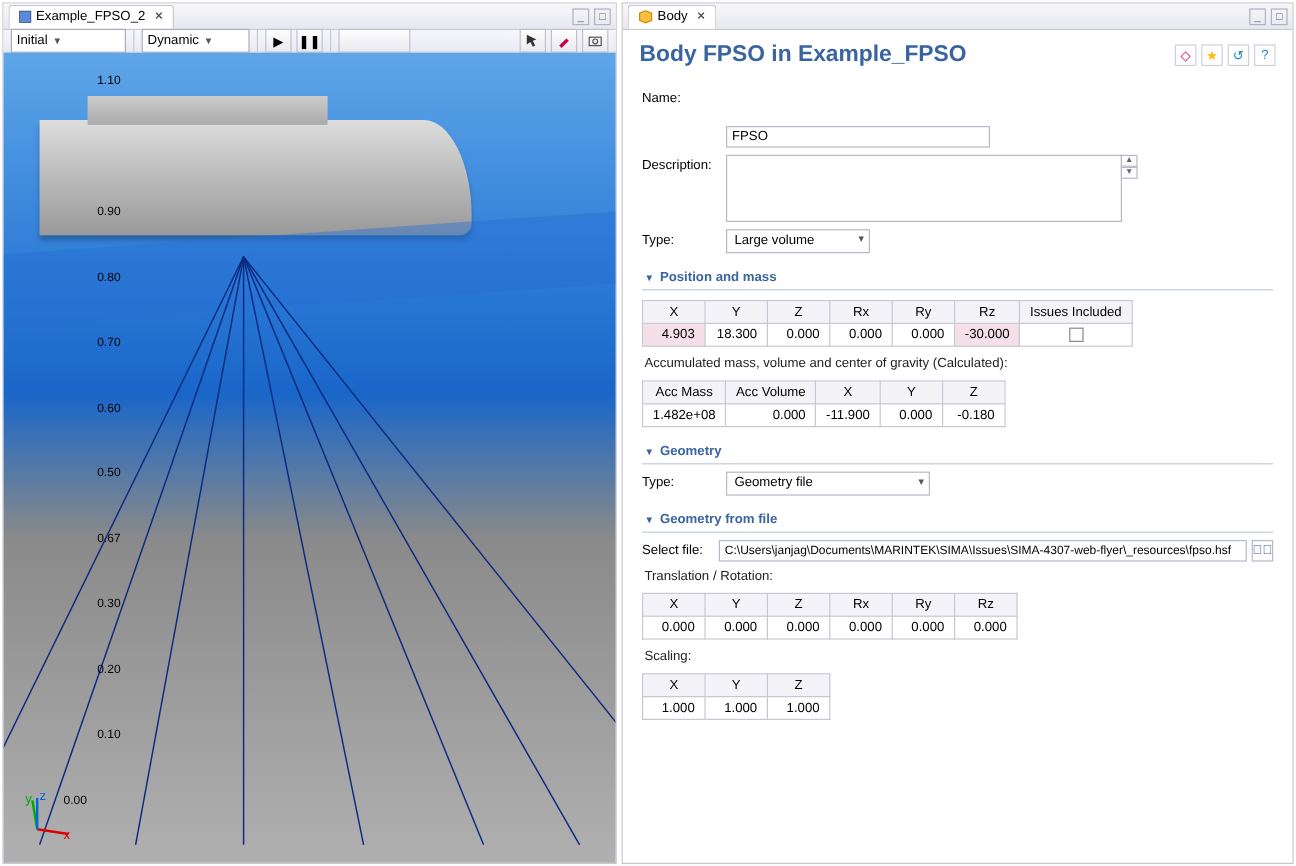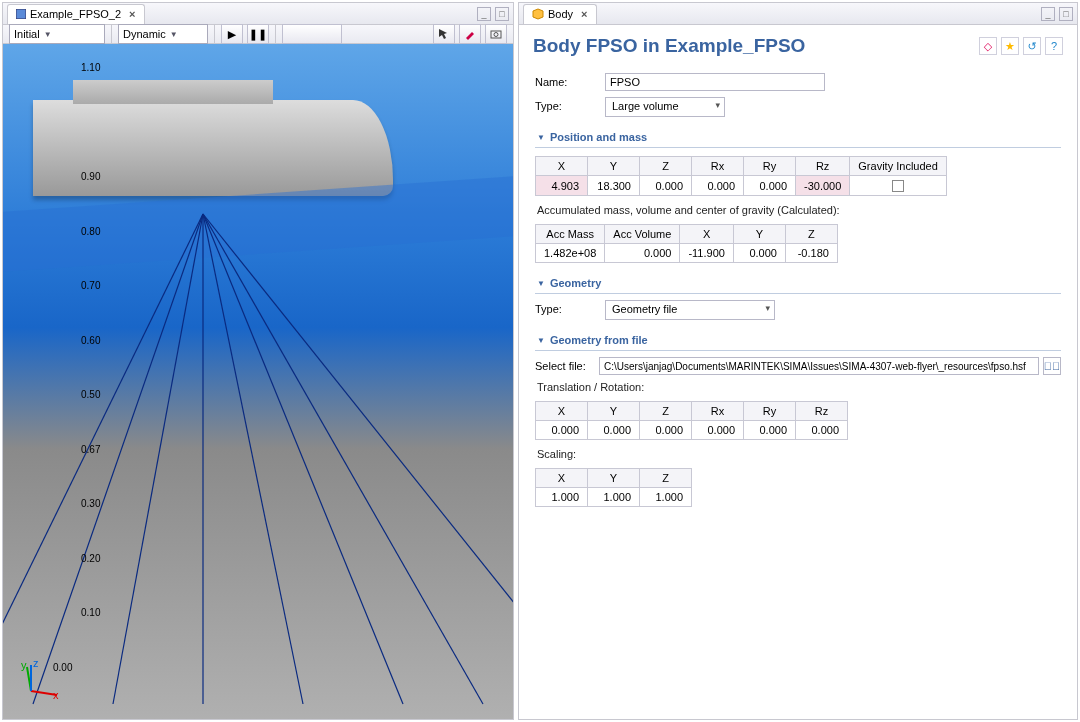--- a/index.html
+++ b/index.html
@@ -38,21 +38,21 @@
 .triad { position:absolute; left:18px; bottom:18px; width:40px; height:40px; }
 
 
 .panel-hdr { padding: 10px 14px 6px; display:flex; align-items:center; }
 .panel-hdr h2 { color:#3a64a0; font-size:19px; font-weight:bold; flex:1; }
 .panel-hdr .act { width:18px;height:18px;margin-left:4px;border:1px solid #d0d0dd;display:flex;align-items:center;justify-content:center; }
 .form { padding: 4px 16px 16px; }
 .row { display:flex; align-items:flex-start; margin: 6px 0; }
 .row label { width:70px; padding-top:3px; }
 .row input.text, .row textarea { border:1px solid #b8b8c8; padding:2px 4px; background:#fff; }
-.row input.text { width:220px; height:18px; }
+.row input.text { width:220px; height:18px;margin-top:32px; }
 .row textarea { width:330px; height:56px; resize:none; }
 .row .spin { display:flex;flex-direction:column;margin-left:-1px; }
 .row .spin div { width:14px;height:10px;border:1px solid #b8b8c8;font-size:7px;text-align:center;line-height:8px;color:#666; }
 
 .section-hdr { color:#3a64a0; font-weight:bold; border-bottom:1px solid #c0cde0; padding:4px 2px; margin-top:10px; display:flex;align-items:center;gap:5px; }
 .section-hdr .tri { color:#3a64a0; font-size:8px; }
 
 table { border-collapse:collapse; margin:8px 0; }
 th,td { border:1px solid #c8c8d4; padding:3px 8px; text-align:right; min-width:52px; font-weight:normal; }
 th { background:#f4f4f8; text-align:center; }
@@ -208,38 +208,46 @@
     <div class="act" style="color:#28c">↺</div>
     <div class="act" style="color:#28c">?</div>
   </div>
 
   <div class="form">
     <div class="row">
       <label>Name:</label>
       <input class="text" value="FPSO" style="">
     </div>
     <div class="row">
+      <label>Description:</label>
+      <textarea style=""></textarea>
+      <div class="spin">
+          <div>▲</div>
+          <div>▼</div>
+        </div>
+    </div>
+    <div class="row">
       <label>Type:</label>
       <div class="select"><span>Large volume</span></div>
     </div>
 
     <div class="section-hdr">
       <span class="tri">▼</span>
       <span>Position and mass</span>
     </div>
     <table>
       <tbody>
           <tr id="pos-hdr">
             <th>X</th>
             <th>Y</th>
             <th>Z</th>
             <th>Rx</th>
             <th>Ry</th>
             <th>Rz</th>
-            <th>Gravity Included</th>
+            <th>Issues Included</th>
           </tr>
       <tr id="pos-val">
             <td class="hl">4.903</td>
             <td>18.300</td>
             <td>0.000</td>
             <td>0.000</td>
             <td>0.000</td>
             <td class="hl">-30.000</td>
             <td style="text-align: center;"><span class="chk"></span></td>
           </tr>

